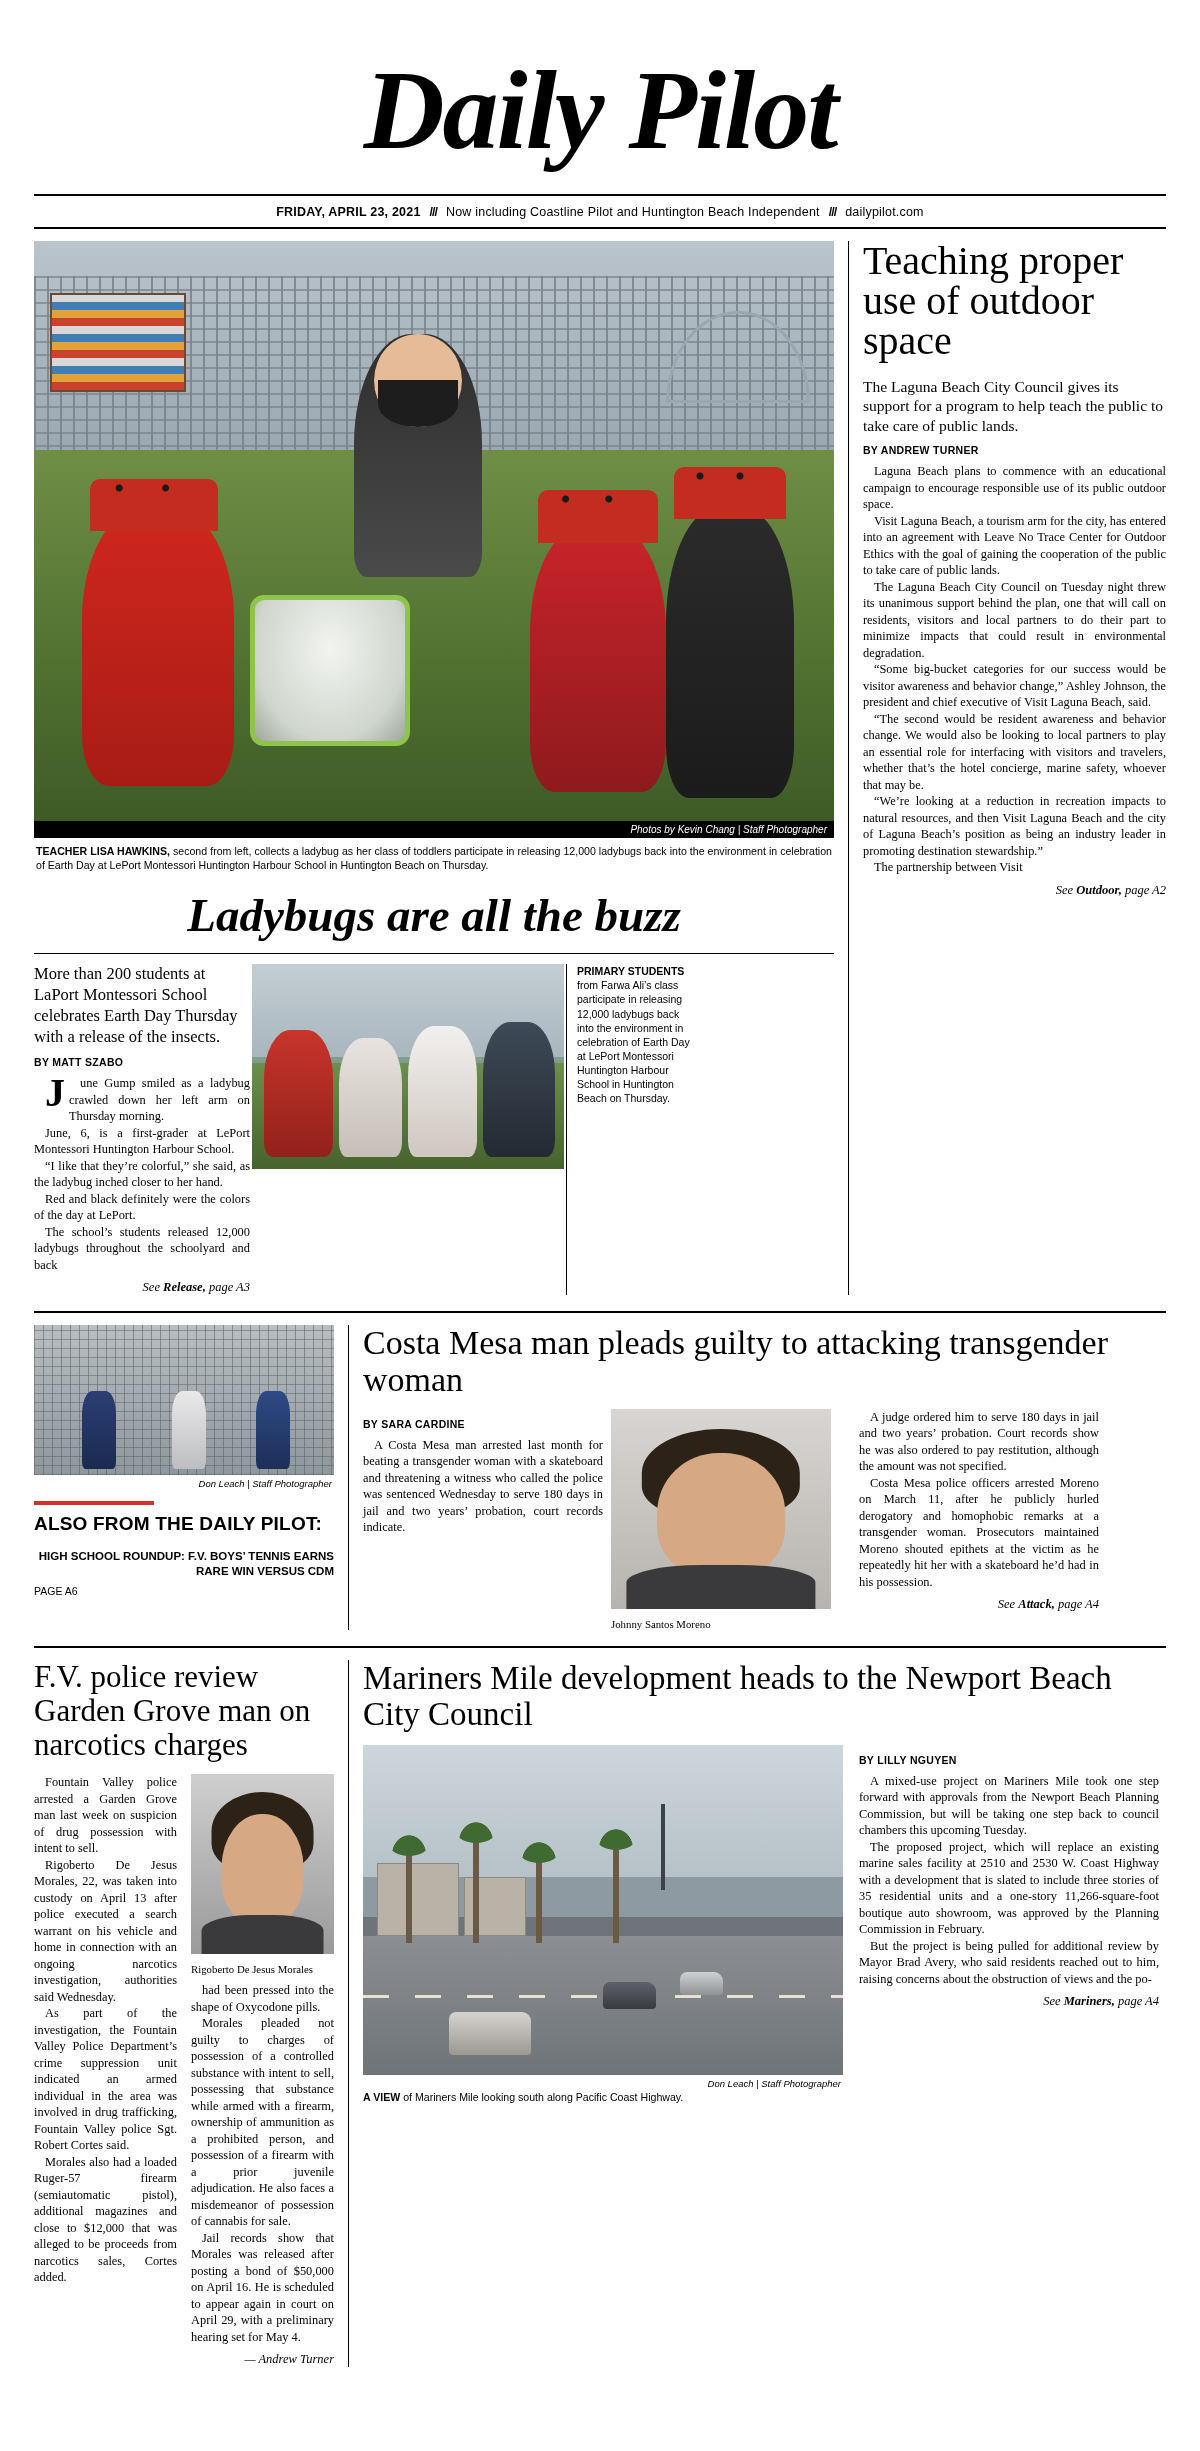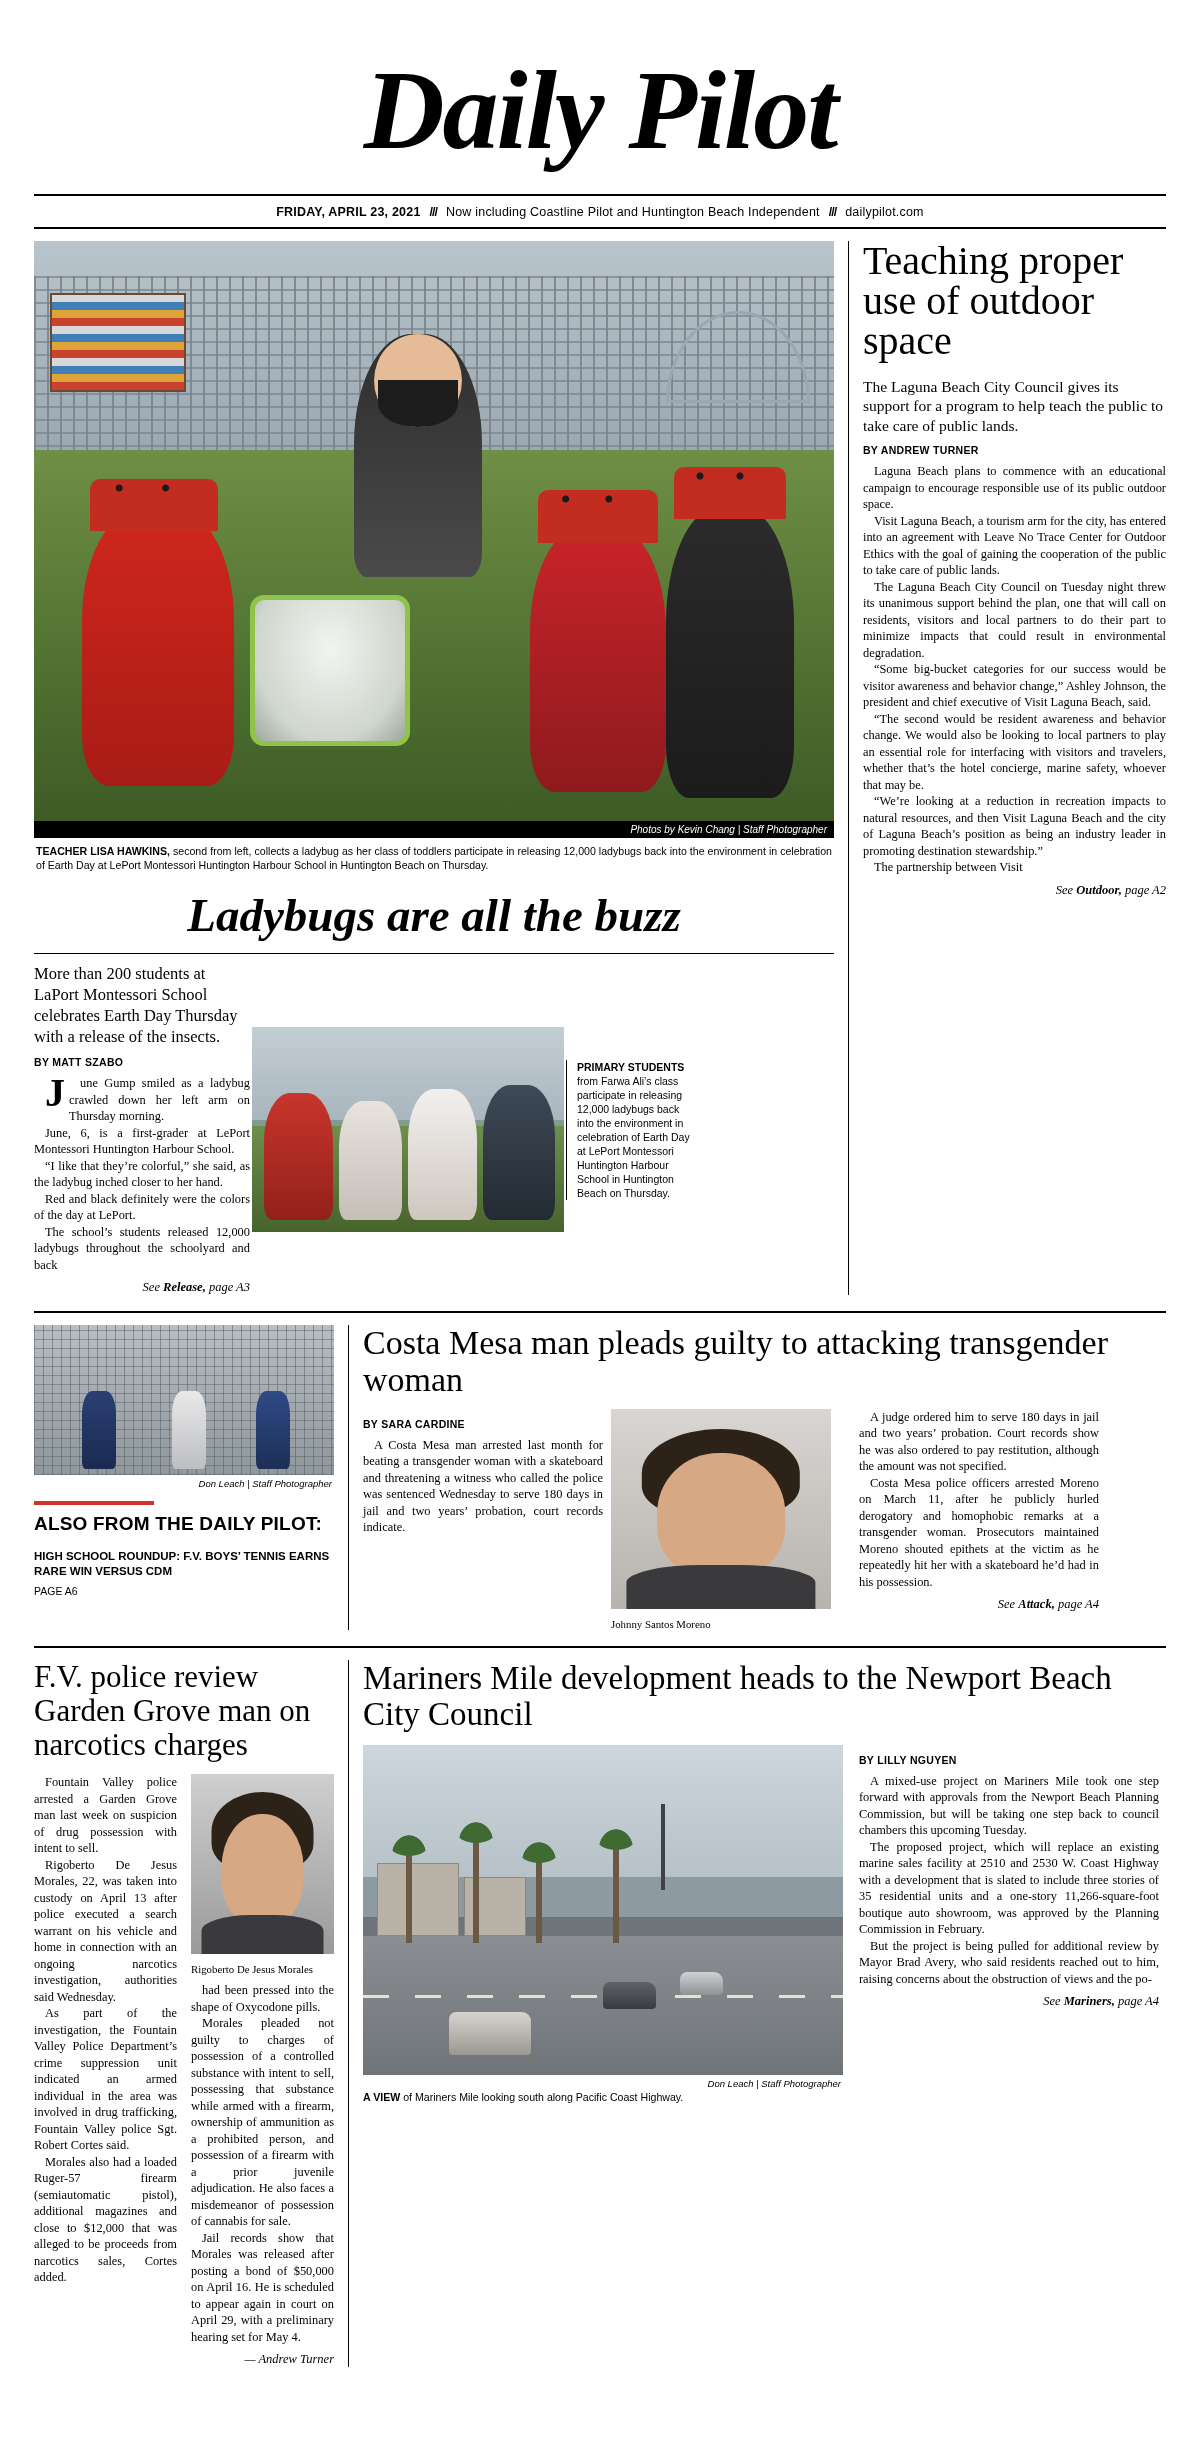--- a/index.html
+++ b/index.html
@@ -152,21 +152,20 @@
     line-height: 1.03;
     text-align: center;
     margin: 18px 0 14px 0;
   }
 
   .story-grid {
     display: flex;
     gap: 2px;
     border-top: 1px solid #000;
     padding-top: 10px;
-    align-items: center;
   }
   .sg-col1 { width: 216px; }
   .sg-col2 { width: 312px; }
   .sg-col3 { width: 128px; padding-left: 10px; border-left: 1px solid #000;}
   .deck {
     font-family: "Liberation Serif", serif;
     font-size: 16.5px;
     line-height: 1.26;
   }
   .dropcap::first-letter {
@@ -218,21 +217,21 @@
 
   .promo-box { padding-top: 10px; }
   .promo-rule-red { border-top: 4px solid #d1322a; width: 120px; margin-bottom: 8px; }
   .promo-title {
     font-family: "Liberation Sans", sans-serif;
     font-weight: bold; font-size: 19px; line-height: 1.12;
     letter-spacing: 0.2px;
   }
   .promo-item {
     font-family: "Liberation Sans", sans-serif;
-    font-weight: bold; font-size: 11.5px; line-height: 1.3; margin-top: 14px;
+    font-weight: bold; font-size: 11.5px; line-height: 1.3; margin-top: 14px; text-align: right;
   }
   .promo-page {
     font-family: "Liberation Sans", sans-serif;
     font-size: 10.5px; margin-top: 6px;
   }
 
   .head-2 {
     font-family: "Liberation Serif", serif;
     font-size: 34px; line-height: 1.08; margin: 0 0 10px 0;
   }

